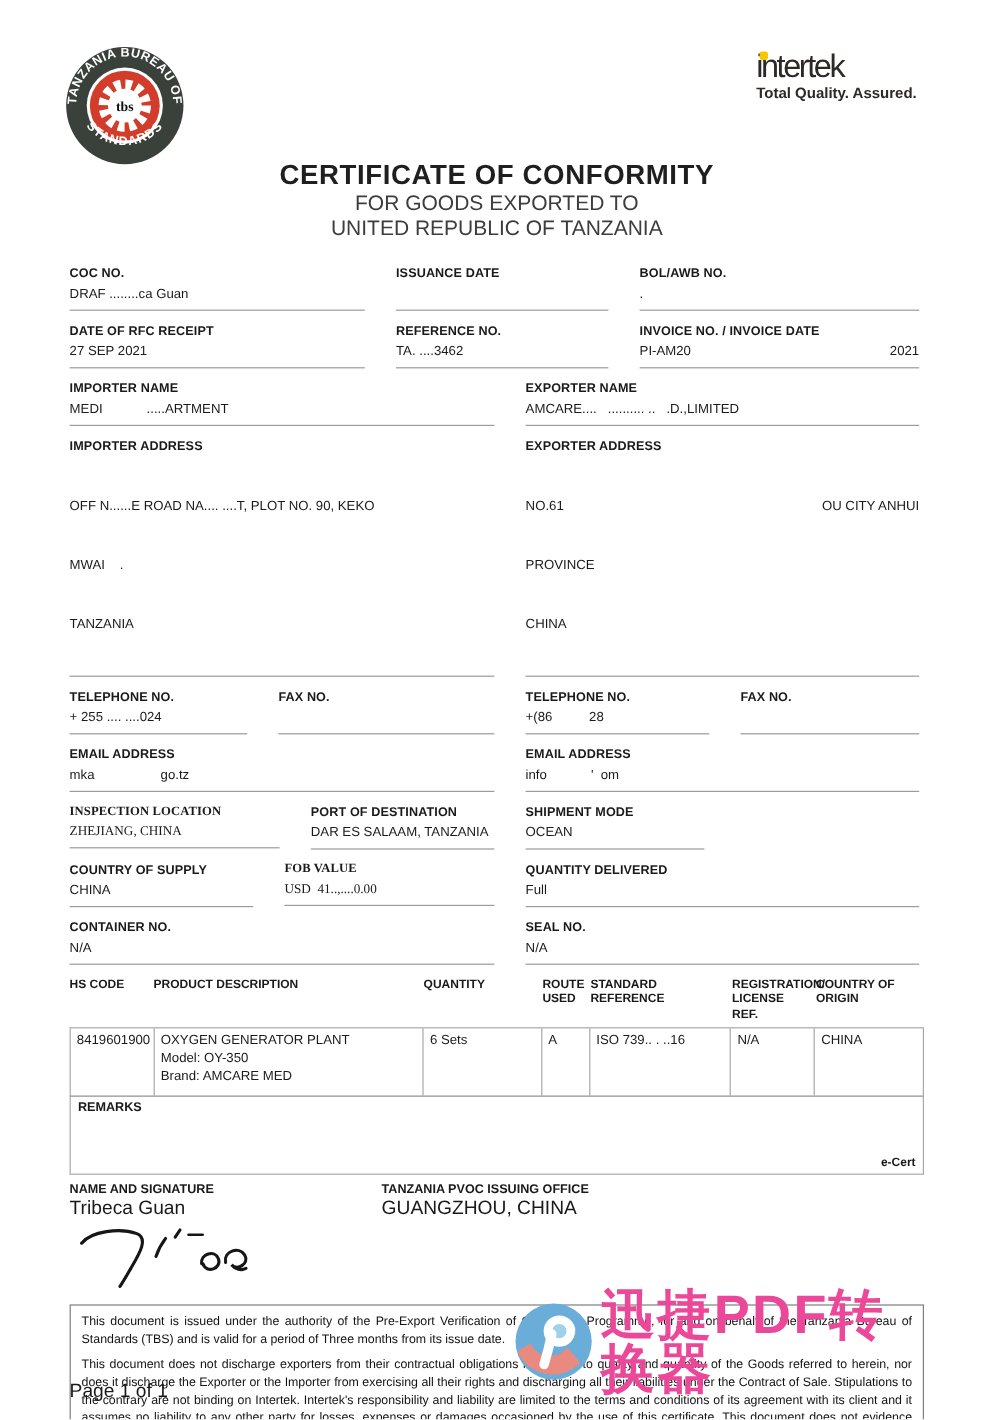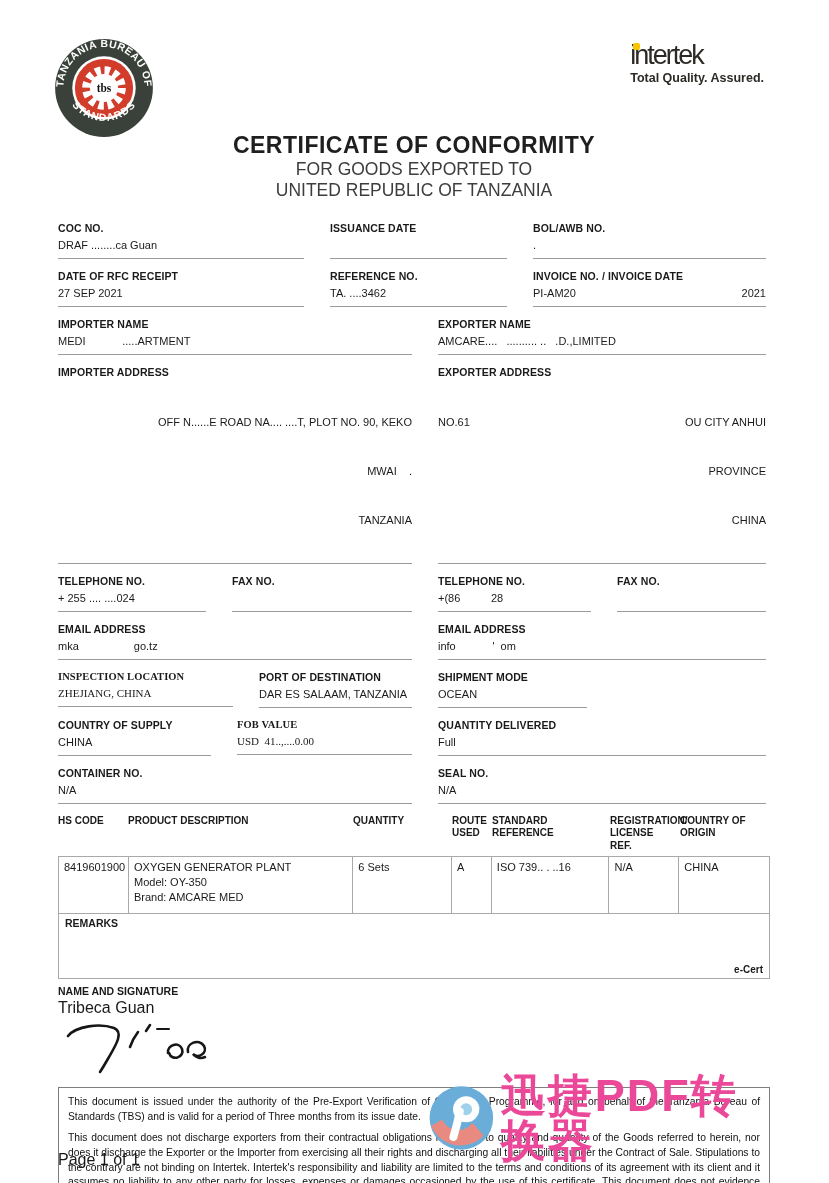--- a/index.html
+++ b/index.html
@@ -21,21 +21,21 @@
   .title .t1 { font-size:23px; font-weight:bold; color:#1f1f1f; letter-spacing:0.5px; }
   .title .t2, .title .t3 { font-size:17.5px; font-weight:normal; color:#3d3d3d; line-height:1.22; }
 
   
   .fields { margin-top:20px; }
   .frow { display:flex; margin-bottom:11px; }
   .fcol { padding-right:26px; }
   .fcol:last-child { padding-right:4px; }
   .flabel { font-size:10.5px; font-weight:bold; margin-bottom:4px; letter-spacing:0.1px; }
   .uline { border-bottom:1px solid #9b9b9b; min-height:21px; font-size:11px; white-space:pre-wrap; padding-bottom:1px; line-height:1.45; }
-  .ablock { border-bottom:1px solid #9b9b9b; min-height:66px; font-size:11px; white-space:pre-wrap; padding-bottom:2px; line-height:1.48;text-align:right; }
+  .ablock { border-bottom:1px solid #9b9b9b; min-height:66px; font-size:11px; white-space:pre-wrap; padding-bottom:2px; line-height:1.48; }
   .split { display:flex; justify-content:space-between; }
   .w272{width:272px;} .w203{width:203px;} .w237{width:237px;}
   .w380{width:380px;} .w332{width:332px;}
   .w174{width:174px;} .w206{width:206px;} .w179{width:179px;} .w153{width:153px;} .w201{width:201px;font-family:Liberation Serif, serif;}
 
   
   .gt-head { display:flex; margin-top:2px; margin-bottom:4px; }
   .gt-head .hc { font-size:10px; font-weight:bold; line-height:1.25; padding-right:4px; }
   .gt-row { display:flex; border:1px solid #a9a9a9; }
   .gt-row .bc { border-right:1px solid #a9a9a9; padding:3px 5px; font-size:11px; line-height:1.35; min-height:56px; }
@@ -281,20 +281,24 @@
           <g fill="none" stroke="#161616" stroke-width="2.6" stroke-linecap="round">
             <path d="M6,17 C 14,7 38,4 52,9 C 62,13 54,26 47,38 C 43,45 40,50 38,53"></path>
             <path d="M68,28 C 70,22 73,17 76,13"></path>
             <path d="M84,12 l4,-6"></path>
             <path d="M95,10 h12" stroke-width="2"></path>
             <path d="M106,34 c-1,-8 11,-12 14,-4 c3,8 -10,13 -13,4"></path>
             <path d="M126,33 c-2,-9 11,-14 16,-6 c4,7 -6,13 -11,8 c3,4 8,5 12,3"></path>
           </g>
         </svg>
       </div>
+      <div class="sig-right">
+        <div class="slabel">TANZANIA PVOC ISSUING OFFICE</div>
+        <div class="sval">GUANGZHOU, CHINA</div>
+      </div>
     </div>
 
     <div class="legal">
       <p>This document is issued under the authority of the Pre-Export Verification of Conformity Programme, for and on behalf of the Tanzania Bureau of Standards (TBS) and is valid for a period of Three months from its issue date.</p>
       <p>This document does not discharge exporters from their contractual obligations in relation to quality and quantity of the Goods referred to herein, nor does it discharge the Exporter or the Importer from exercising all their rights and discharging all their liabilities under the Contract of Sale. Stipulations to the contrary are not binding on Intertek. Intertek's responsibility and liability are limited to the terms and conditions of its agreement with its client and it assumes no liability to any other party for losses, expenses or damages occasioned by the use of this certificate. This document does not evidence shipment. Irrespective of this document TBS may reject the consignment if found to be non-conforming on verification at the port of entry.</p>
 
     </div>
 
     <div class="bottom">
       <div class="wm">

